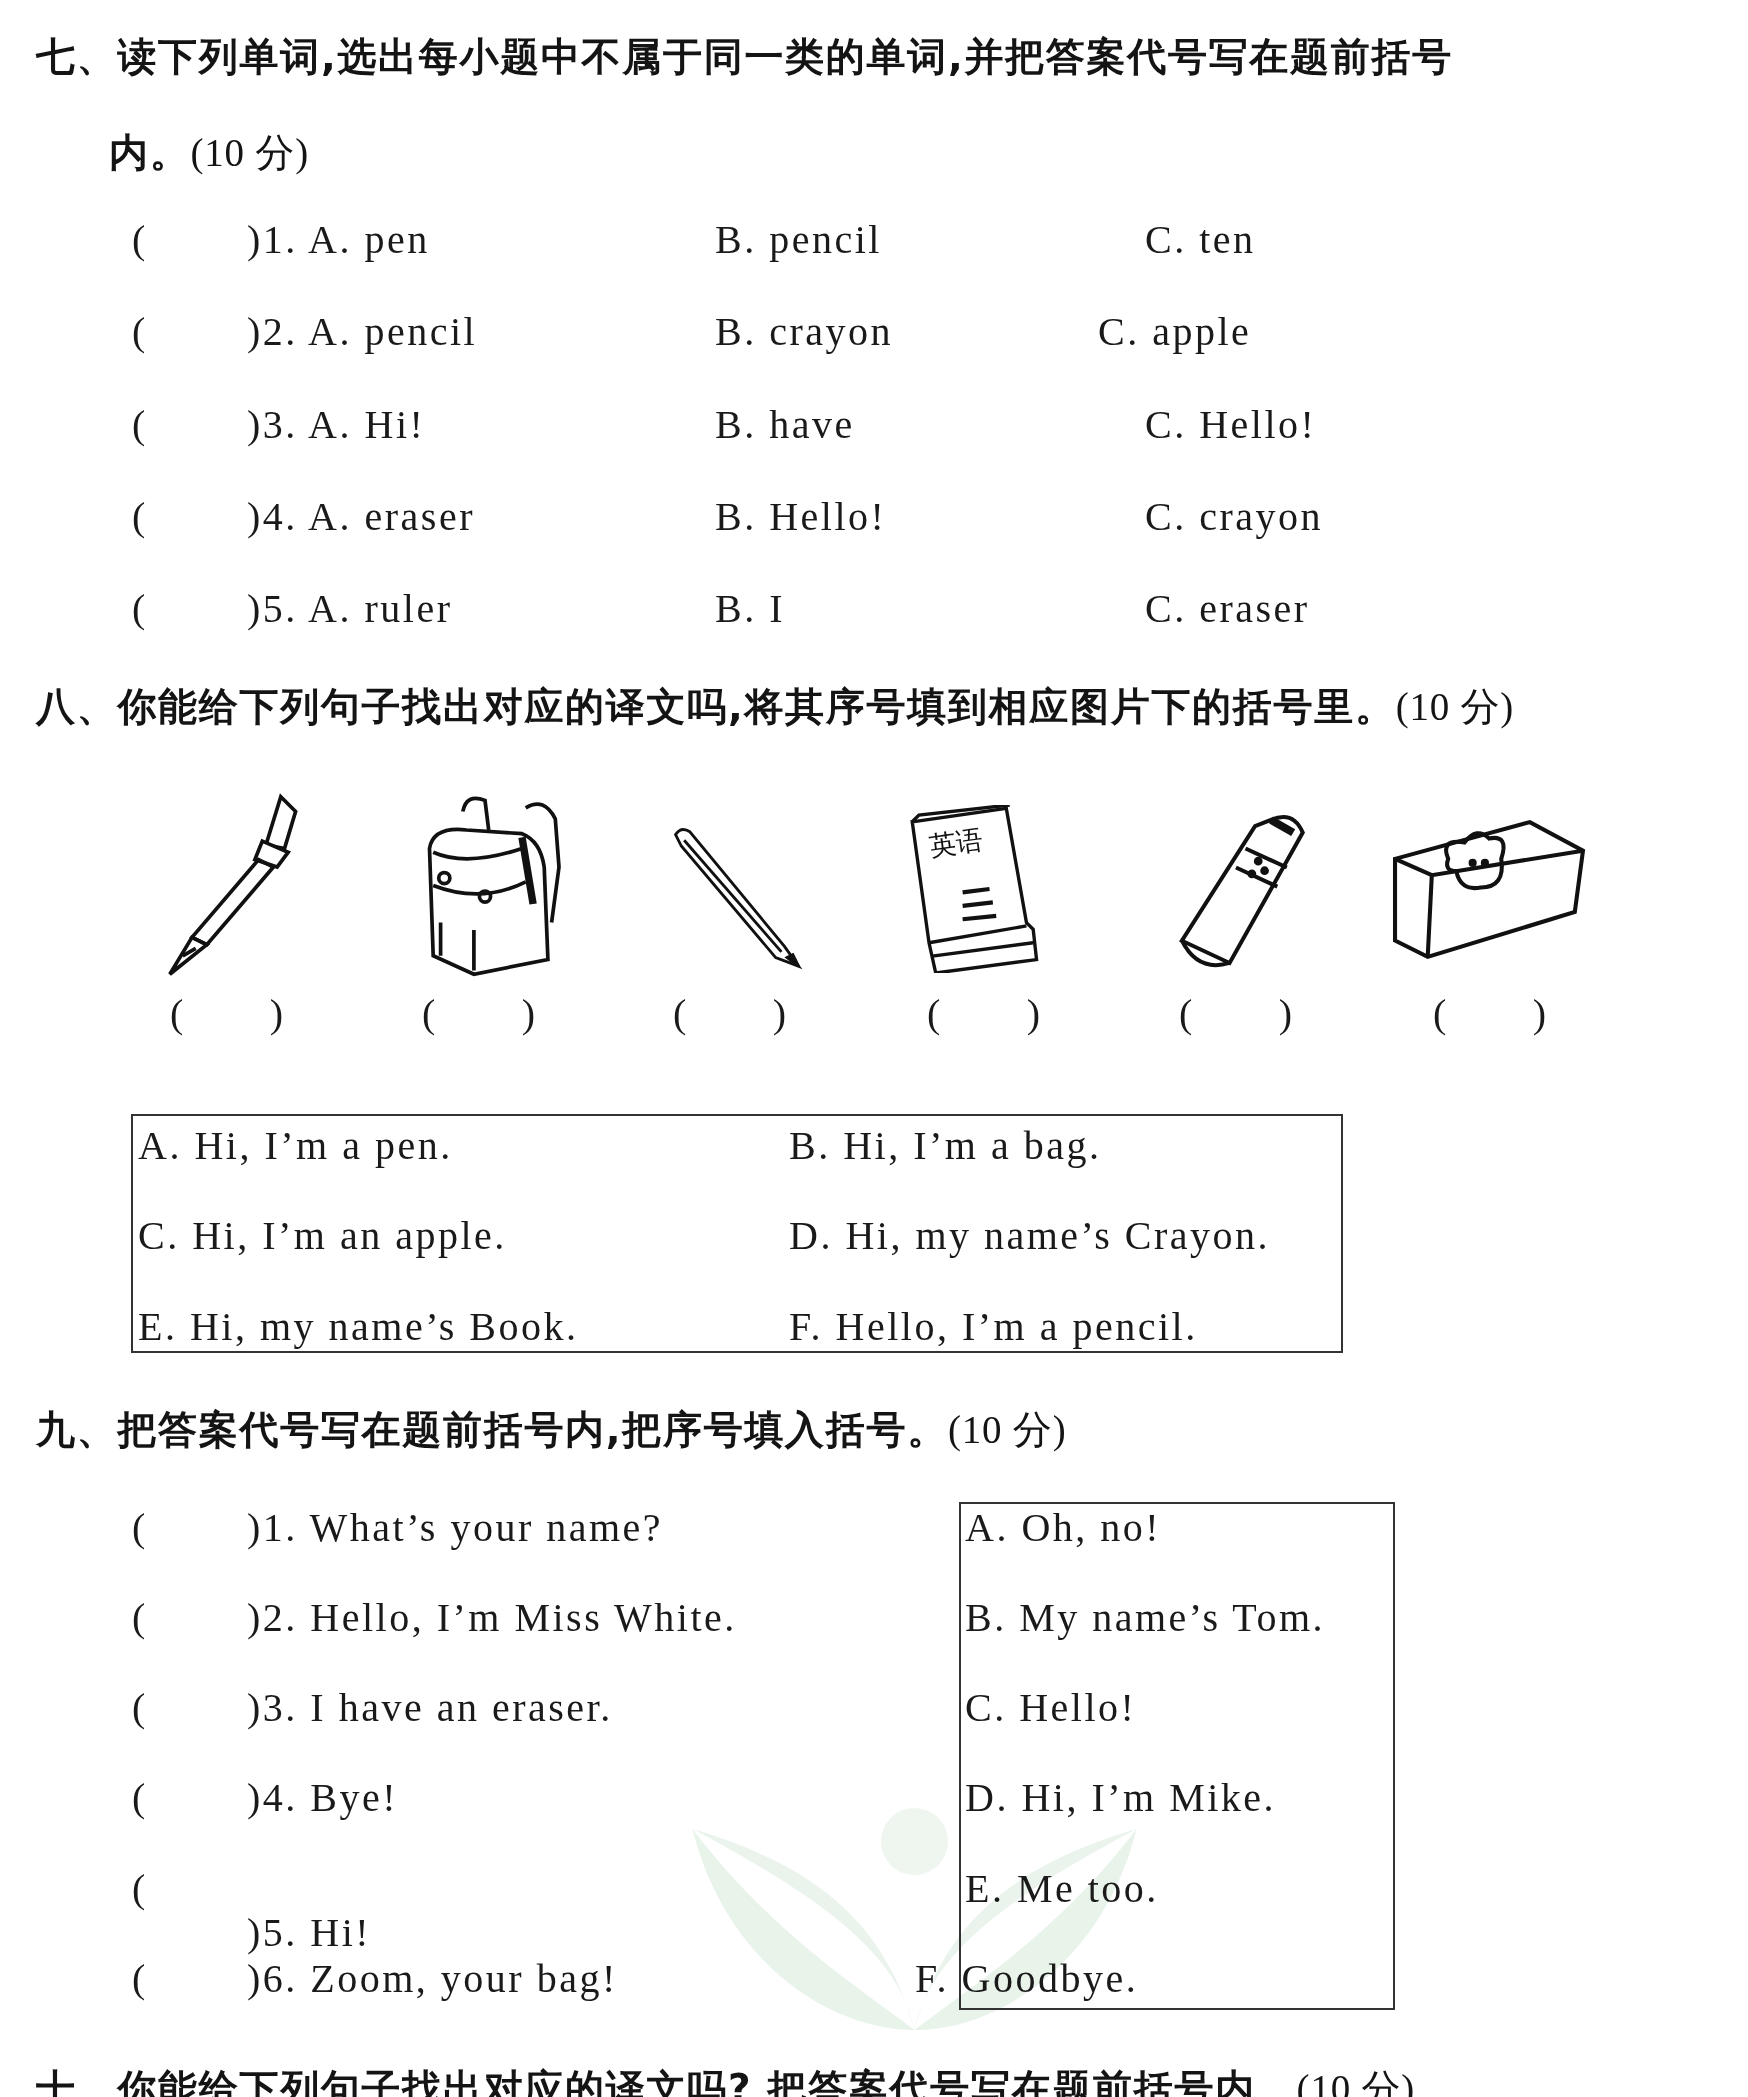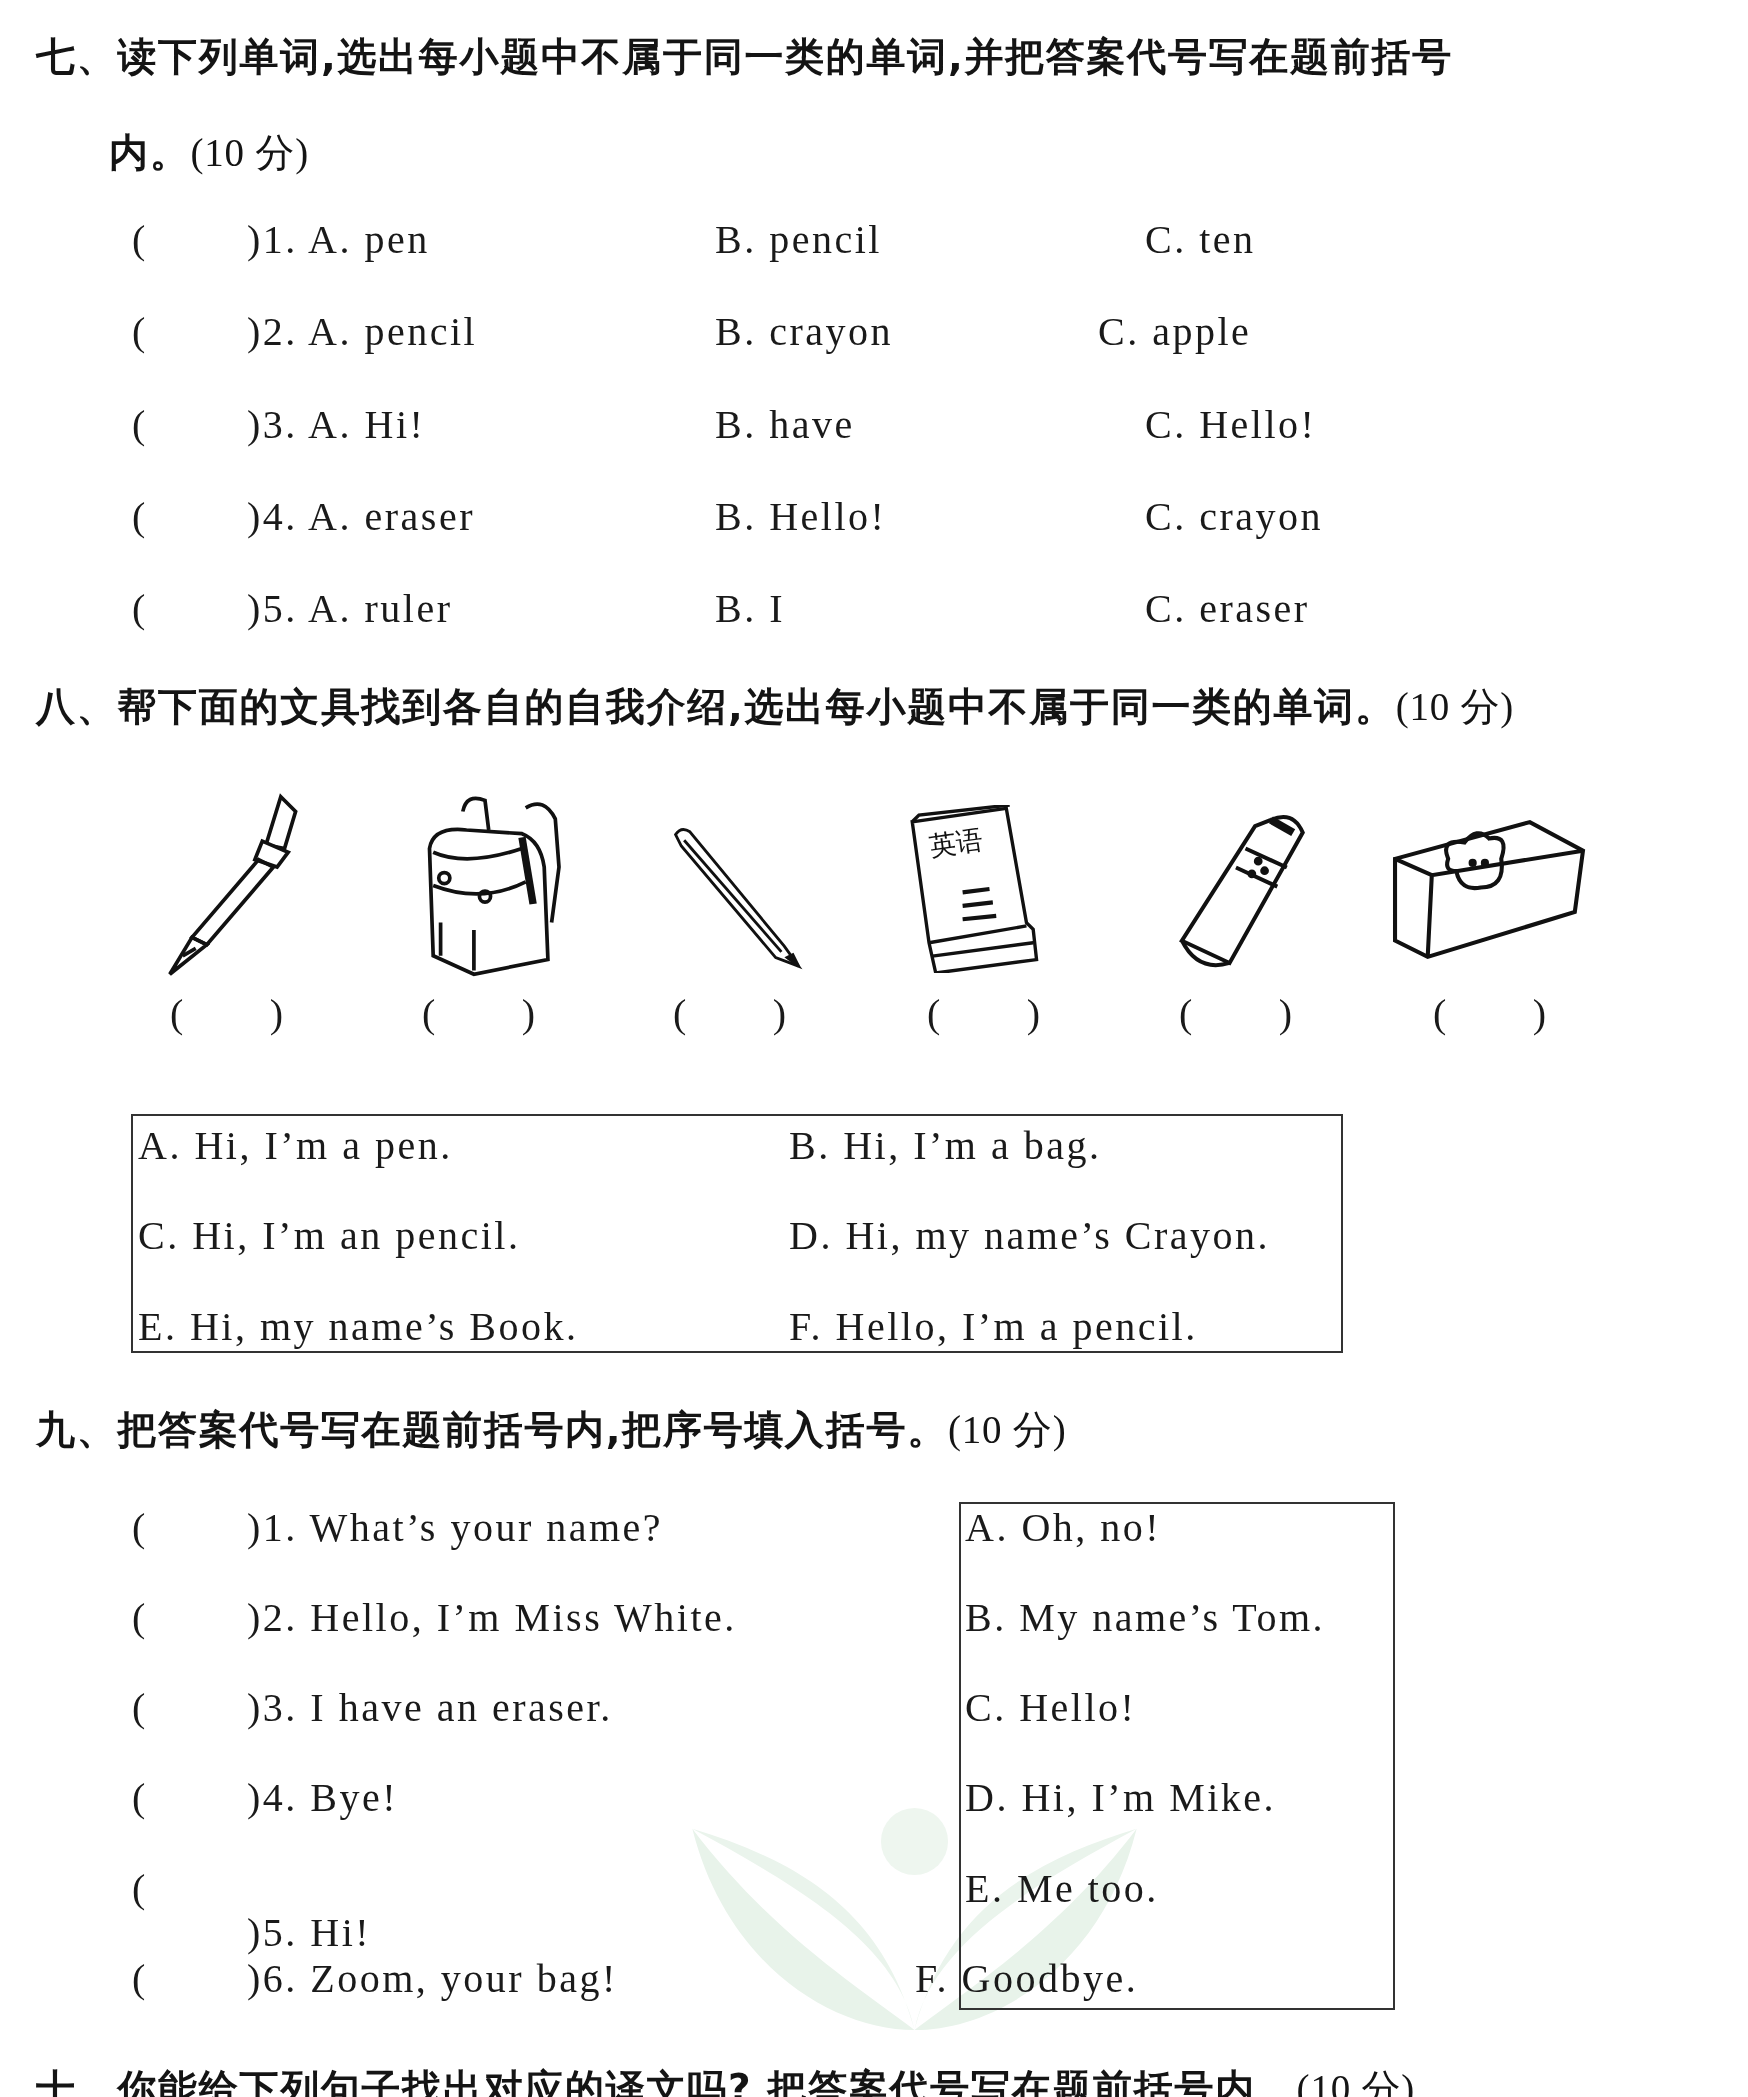--- a/index.html
+++ b/index.html
@@ -71,21 +71,21 @@
 
   <div class="abs row" style="left:0; top:585px; width:1748px;">
     <span class="abs" style="left:132px;">(</span>
     <span class="abs" style="left:247px;">)5. A. ruler</span>
     <span class="abs" style="left:715px;">B. I</span>
     <span class="abs" style="left:1145px;">C. eraser</span>
   </div>
 </div>
 
 <div class="abs heading" style="left:36px; top:680px;">
-  <span>八、帮下面的文具找到各自的自我介绍,选出每小题中不属于同一类的单词。</span><span class="pts">(10 分)</span>
+  <span>八、你能给下列句子找出对应的译文吗,将其序号填到相应图片下的括号里。</span><span class="pts">(10 分)</span>
 </div>
 
 <div class="pic" style="left:155px; top:793px; width:185px; height:185px;">
   <svg viewBox="0 0 100 100" fill="none" stroke="#111" stroke-width="2">
     <path d="M68 2 L76 10 L70 30 L60 28 Z"></path>
     <path d="M58 26 L72 32 L66 40 L54 36 Z" fill="#fff"></path>
     <path d="M56 36 L64 40 L28 82 L20 78 Z"></path>
     <path d="M20 78 L28 82 L8 98 Z"></path>
     <line x1="15" y1="88" x2="22" y2="84"></line>
   </svg>
@@ -145,21 +145,21 @@
   <div class="abs row" style="left:422px; top:990px;"><span>(</span><span style="display:inline-block;width:84px;"></span><span>)</span></div>
   <div class="abs row" style="left:673px; top:990px;"><span>(</span><span style="display:inline-block;width:84px;"></span><span>)</span></div>
   <div class="abs row" style="left:927px; top:990px;"><span>(</span><span style="display:inline-block;width:84px;"></span><span>)</span></div>
   <div class="abs row" style="left:1179px; top:990px;"><span>(</span><span style="display:inline-block;width:84px;"></span><span>)</span></div>
   <div class="abs row" style="left:1433px; top:990px;"><span>(</span><span style="display:inline-block;width:84px;"></span><span>)</span></div>
 </div>
 
 <div class="box" style="left:131px; top:1114px; width:1212px; height:239px;"></div>
 <div class="abs row" style="left:138px; top:1122px;">A. Hi, I’m a pen.</div>
 <div class="abs row" style="left:789px; top:1122px;">B. Hi, I’m a bag.</div>
-<div class="abs row" style="left:138px; top:1212px;">C. Hi, I’m an pencil.</div>
+<div class="abs row" style="left:138px; top:1212px;">C. Hi, I’m an apple.</div>
 <div class="abs row" style="left:789px; top:1212px;">D. Hi, my name’s Crayon.</div>
 <div class="abs row" style="left:138px; top:1303px;">E. Hi, my name’s Book.</div>
 <div class="abs row" style="left:789px; top:1303px;">F. Hello, I’m a pencil.</div>
 
 <div class="abs heading" style="left:36px; top:1403px;">
   <span>九、把答案代号写在题前括号内,把序号填入括号。</span><span class="pts">(10 分)</span>
 </div>
 
 <div>
   <div class="abs row" style="left:0; top:1504px;">

